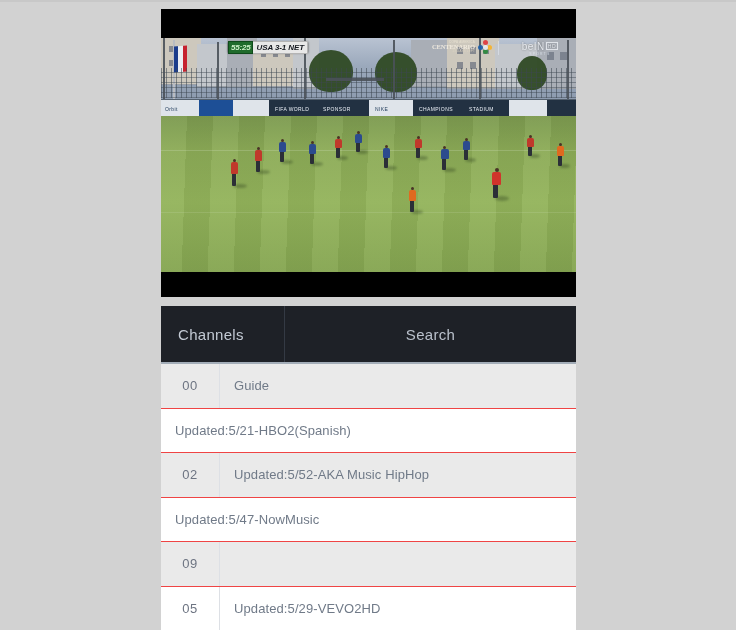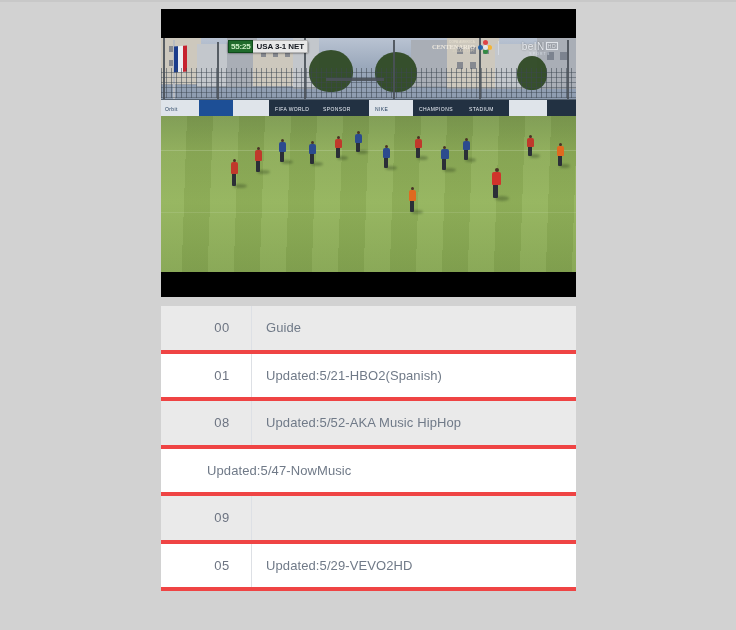--- a/index.html
+++ b/index.html
@@ -159,22 +159,23 @@
     filter: blur(1px);
   }
 
   
   #scorebug {
     position: absolute;
     left: 67px;
     top: 33px;
     height: 11px;
     display: flex;
-    align-items: flex-end;
+    align-items: center;
     box-shadow: 0 0 2px rgba(0,0,0,.7);
+    font-style: italic;
   }
   #clock-box {
     background: #1f6b2c;
     color: #cdf0c8;
     font-size: 8px;
     font-weight: bold;
     line-height: 11px;
     padding: 0 2px;
     letter-spacing: -.2px;
     font-family: "Liberation Sans", sans-serif;
@@ -286,23 +287,22 @@
     justify-content: center;
     color: #b9c0cb;
     font-size: 15px;
     letter-spacing: .3px;
   }
 
   #channel-list { background: #ffffff; }
   .ch-row {
     display: flex;
     height: 43.5px;
-    border-bottom: 4px solid #ef4444;
+    border-bottom: 1px solid #ef4444;
     background: #ffffff;
-    padding-left: 32px;
   }
   .ch-row.alt { background: #eaeaea; }
   .ch-num {
     width: 59px;
     display: flex;
     align-items: center;
     justify-content: center;
     box-sizing: border-box;
     border-right: 1px solid #dde0e5;
     color: #6d7482;
@@ -520,32 +520,39 @@
     <div id="logo-sep"></div>
 
     <div id="bein-logo">
       <div id="bein-word"><span>beIN</span><span id="bein-hd">HD</span></div>
       <div id="bein-sub">SPORTS</div>
     </div>
   </div>
 
   <div id="panel-gap"></div>
 
+  <div id="panel-header">
+    <div id="tab-channels">
+      <span>Channels</span>
+    </div>
+    <div id="tab-search">
+      <span>Search</span>
+    </div>
+  </div>
 
   <div id="channel-list">
     <div class="ch-row alt">
       <div class="ch-num">00</div>
       <div class="ch-name">Guide</div>
     </div>
     <div class="ch-row">
-      <div class="ch-num">01</div>
       <div class="ch-name">Updated:5/21-HBO2(Spanish)</div>
     </div>
     <div class="ch-row alt">
-      <div class="ch-num">08</div>
+      <div class="ch-num">02</div>
       <div class="ch-name">Updated:5/52-AKA Music HipHop</div>
     </div>
     <div class="ch-row">
       <div class="ch-name">Updated:5/47-NowMusic</div>
     </div>
     <div class="ch-row alt">
       <div class="ch-num">09</div>
     </div>
     <div class="ch-row">
       <div class="ch-num">05</div>

